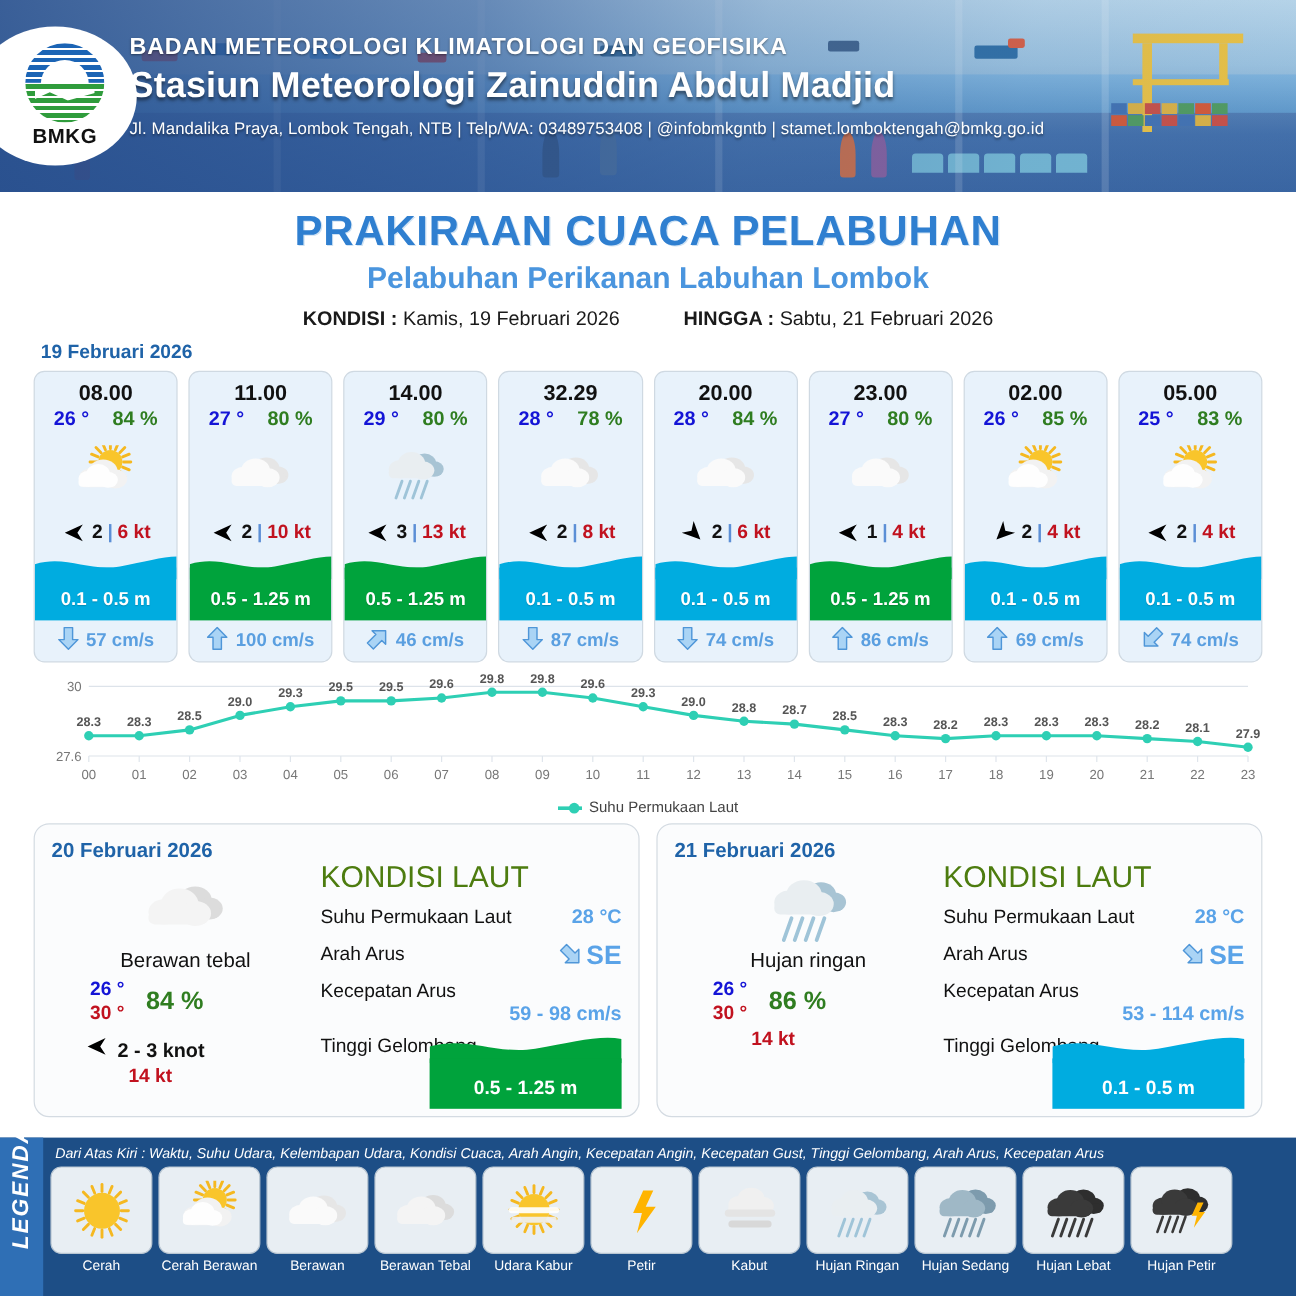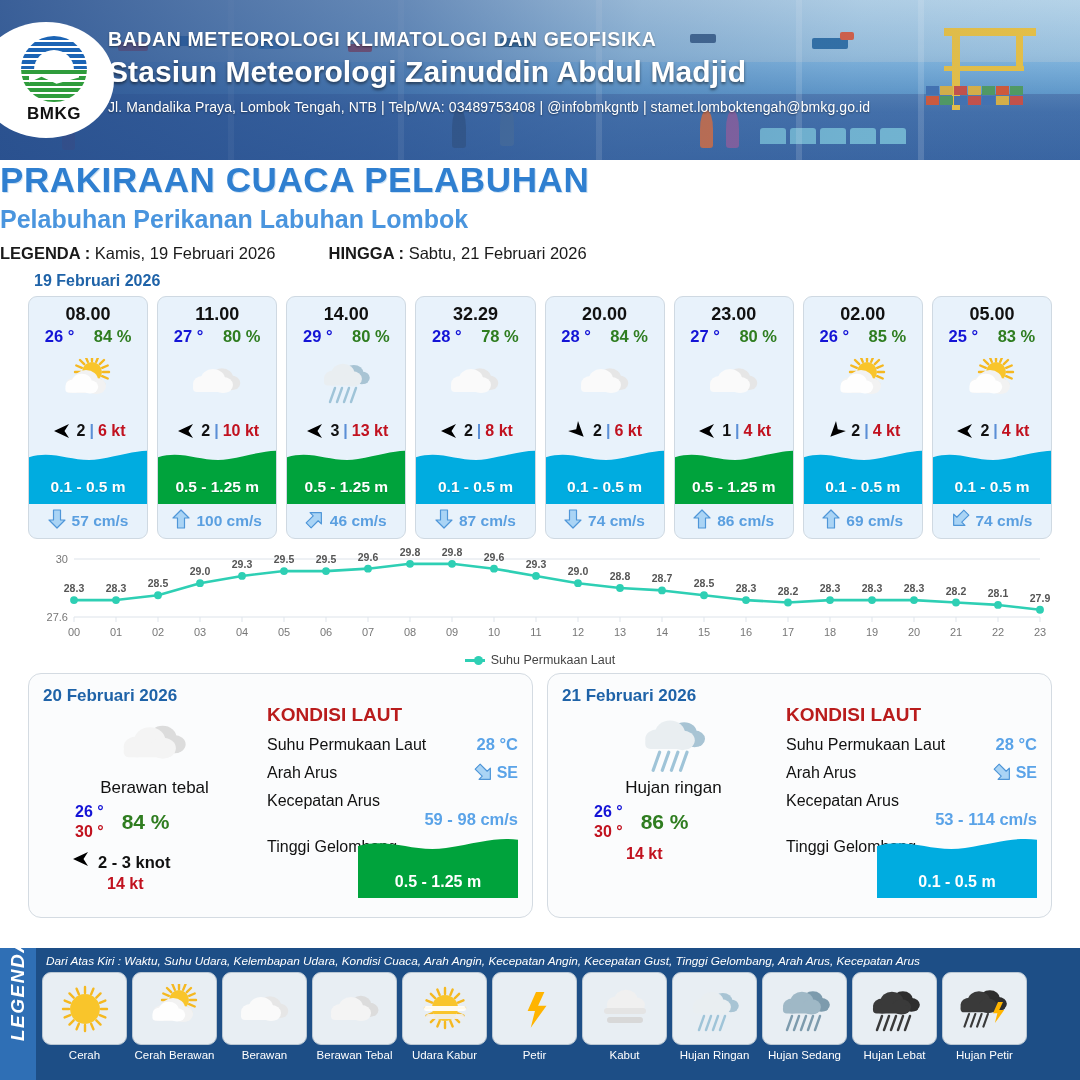--- a/index.html
+++ b/index.html
@@ -49,21 +49,21 @@
 
   .hdr-texts { position:absolute; left:108px; top:28px; z-index:5; color:#fff; }
   .hdr-line1 { font-size:19.5px; font-weight:bold; letter-spacing:.6px;
     text-shadow:0 1px 2px rgba(0,0,0,.45); }
   .hdr-line2 { font-size:30px; font-weight:bold; margin-top:4px; letter-spacing:.1px;
     text-shadow:0 2px 3px rgba(0,0,0,.5); }
   .hdr-line3 { font-size:14px; margin-top:10px; letter-spacing:.1px;
     text-shadow:0 1px 2px rgba(0,0,0,.45); }
 
   
-  .titlewrap { text-align:left; }
+  .titlewrap { text-align:center; padding-top:13px; }
   .t-main { font-size:35px; font-weight:bold; color:#2f7fd0; letter-spacing:.6px;
     text-shadow:1px 1px 0 #cfe2f3; }
   .t-sub { font-size:25px; font-weight:bold; color:#4a95de; margin-top:5px; }
   .t-valid { margin-top:10px; font-size:16.5px; color:#1a1a1a; }
   .t-valid .lbl { font-weight:bold; }
   .t-valid .gap { display:inline-block; width:44px; }
   .day-label { margin:9px 0 0 34px; font-size:16px; font-weight:bold; color:#1f63a8; }
 
   
   .cards { display:flex; gap:9px; padding:6px 28px 0 28px; }
@@ -110,25 +110,25 @@
   .d-tr { display:flex; align-items:center; gap:18px; margin-top:4px; padding-left:28px; }
   .d-temps { font-size:16px; font-weight:bold; line-height:1.25; }
   .d-tmin { color:#1414d6; }
   .d-tmax { color:#c1121f; }
   .d-hum { font-size:21px; font-weight:bold; color:#2f7d20; }
   .d-wind { display:flex; align-items:flex-end; gap:7px; margin-top:8px; padding-left:24px;
     font-size:16.5px; font-weight:bold; color:#111; }
   .d-gust { font-size:16px; font-weight:bold; color:#c1121f; margin-top:3px; padding-left:60px; }
 
   .d-right { position:absolute; left:238px; top:30px; right:14px; }
-  .d-kl { font-size:19px; font-weight:bold; color:#b91c1c; }
+  .d-kl { font-size:25px; font-weight:normal; color:#4d7c0f; }
   .d-row { display:flex; justify-content:space-between; align-items:center;
     margin-top:9px; font-size:16px; color:#111; }
   .d-val { color:#5aa3e8; font-weight:bold; font-size:16.5px; }
-  .d-dirv { display:flex; align-items:center; gap:4px; color:#5aa3e8; font-weight:bold; font-size:16px; }
+  .d-dirv { display:flex; align-items:center; gap:4px; color:#5aa3e8; font-weight:bold; font-size:22px; }
   .d-wavebox { position:absolute; right:0; bottom:-42px; width:160px; height:62px; }
   .dw-fill { position:absolute; left:0; bottom:0; width:100%; height:42px; }
   .dw-top { position:absolute; left:0; top:0; width:100%; height:24px; }
   .dw-txt { position:absolute; left:0; bottom:7px; width:100%; text-align:center;
     color:#fff; font-size:16px; font-weight:bold; }
 
   
   .legend { position:absolute; left:0; bottom:0; width:1080px; height:132px;
     background:#1d4e86; display:flex; }
   .leg-side { width:36px; background:#2f6fb5; position:relative; }
@@ -214,21 +214,21 @@
     <div class="hdr-line1">BADAN METEOROLOGI KLIMATOLOGI DAN GEOFISIKA</div>
     <div class="hdr-line2">Stasiun Meteorologi Zainuddin Abdul Madjid</div>
     <div class="hdr-line3">Jl. Mandalika Praya, Lombok Tengah, NTB | Telp/WA: 03489753408 | @infobmkgntb | stamet.lomboktengah@bmkg.go.id</div>
   </div>
 </div>
 
 <div class="titlewrap">
   <div class="t-main">PRAKIRAAN CUACA PELABUHAN</div>
   <div class="t-sub">Pelabuhan Perikanan Labuhan Lombok</div>
   <div class="t-valid">
-    <span class="lbl">LEGENDA :</span>
+    <span class="lbl">KONDISI :</span>
     <span>Kamis, 19 Februari 2026</span>
     <span class="gap"></span>
     <span class="lbl">HINGGA :</span>
     <span>Sabtu, 21 Februari 2026</span>
   </div>
 </div>
 <div class="day-label">19 Februari 2026</div>
 
 <div class="cards" id="cards">
     <div class="card">

